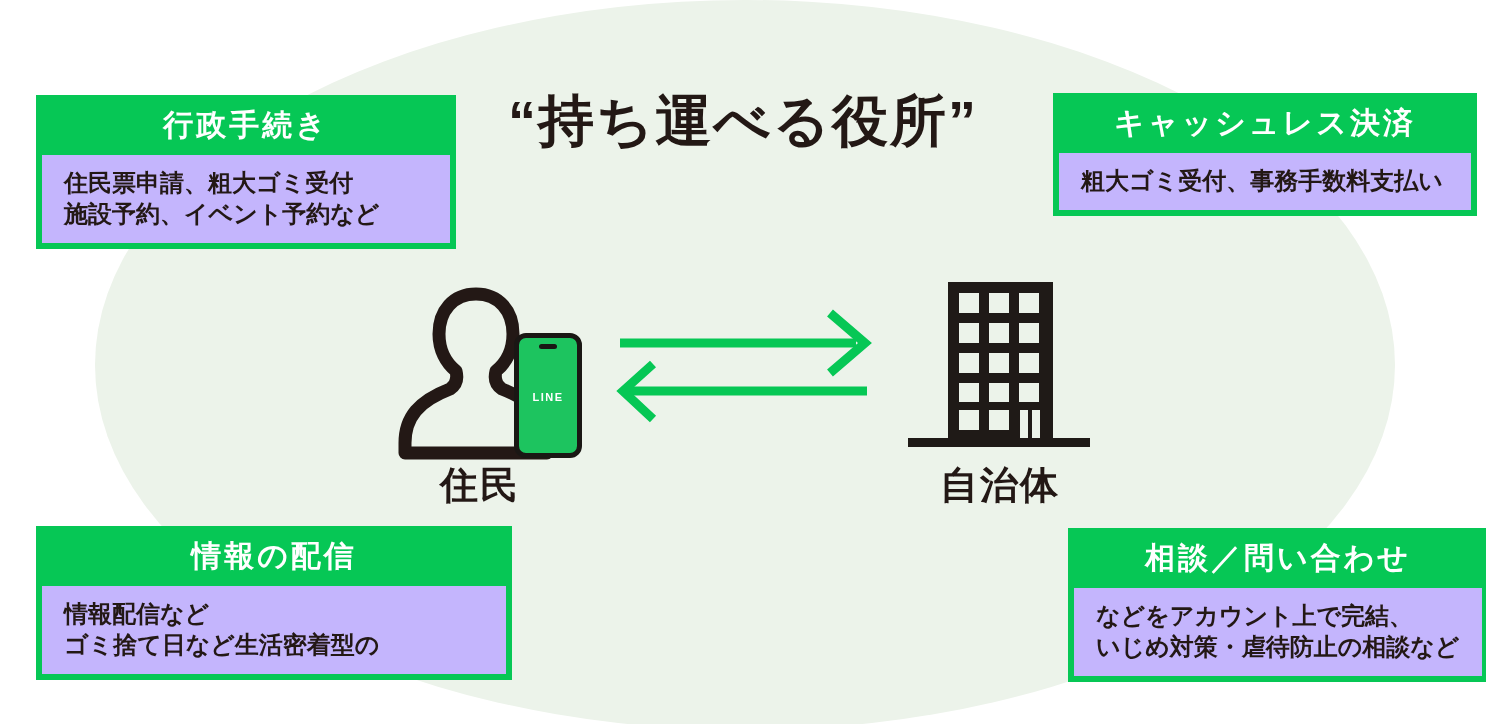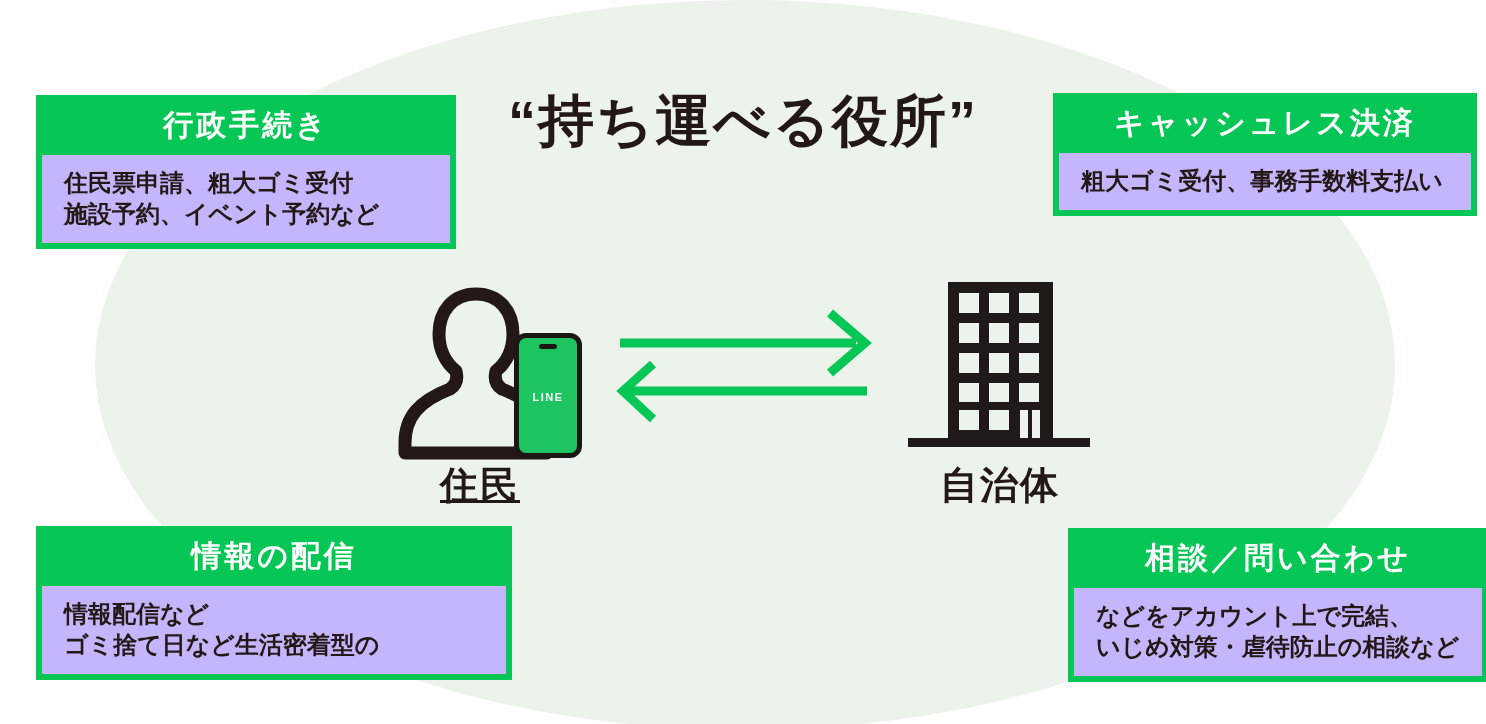--- a/index.html
+++ b/index.html
@@ -68,21 +68,21 @@
     color:#fff;font-size:11px;font-weight:800;letter-spacing:1.5px;
   }
   .arrows-svg{position:absolute;left:598px;top:298px;}
   .building-svg{position:absolute;left:905px;top:278px;}
   .actor-label{
     position:absolute;top:460px;width:200px;
     text-align:center;
     font-size:38px;font-weight:800;letter-spacing:2px;
     color:var(--dark);
   }
-  .label-resident{left:380px;text-decoration:underline;}
+  .label-resident{left:380px;}
   .label-municipality{left:900px;}
 </style>
 </head>
 <body>
 
 <div class="stage">
 
   <div class="ellipse"></div>
 
   <h1 class="title">“持ち運べる役所”</h1>

